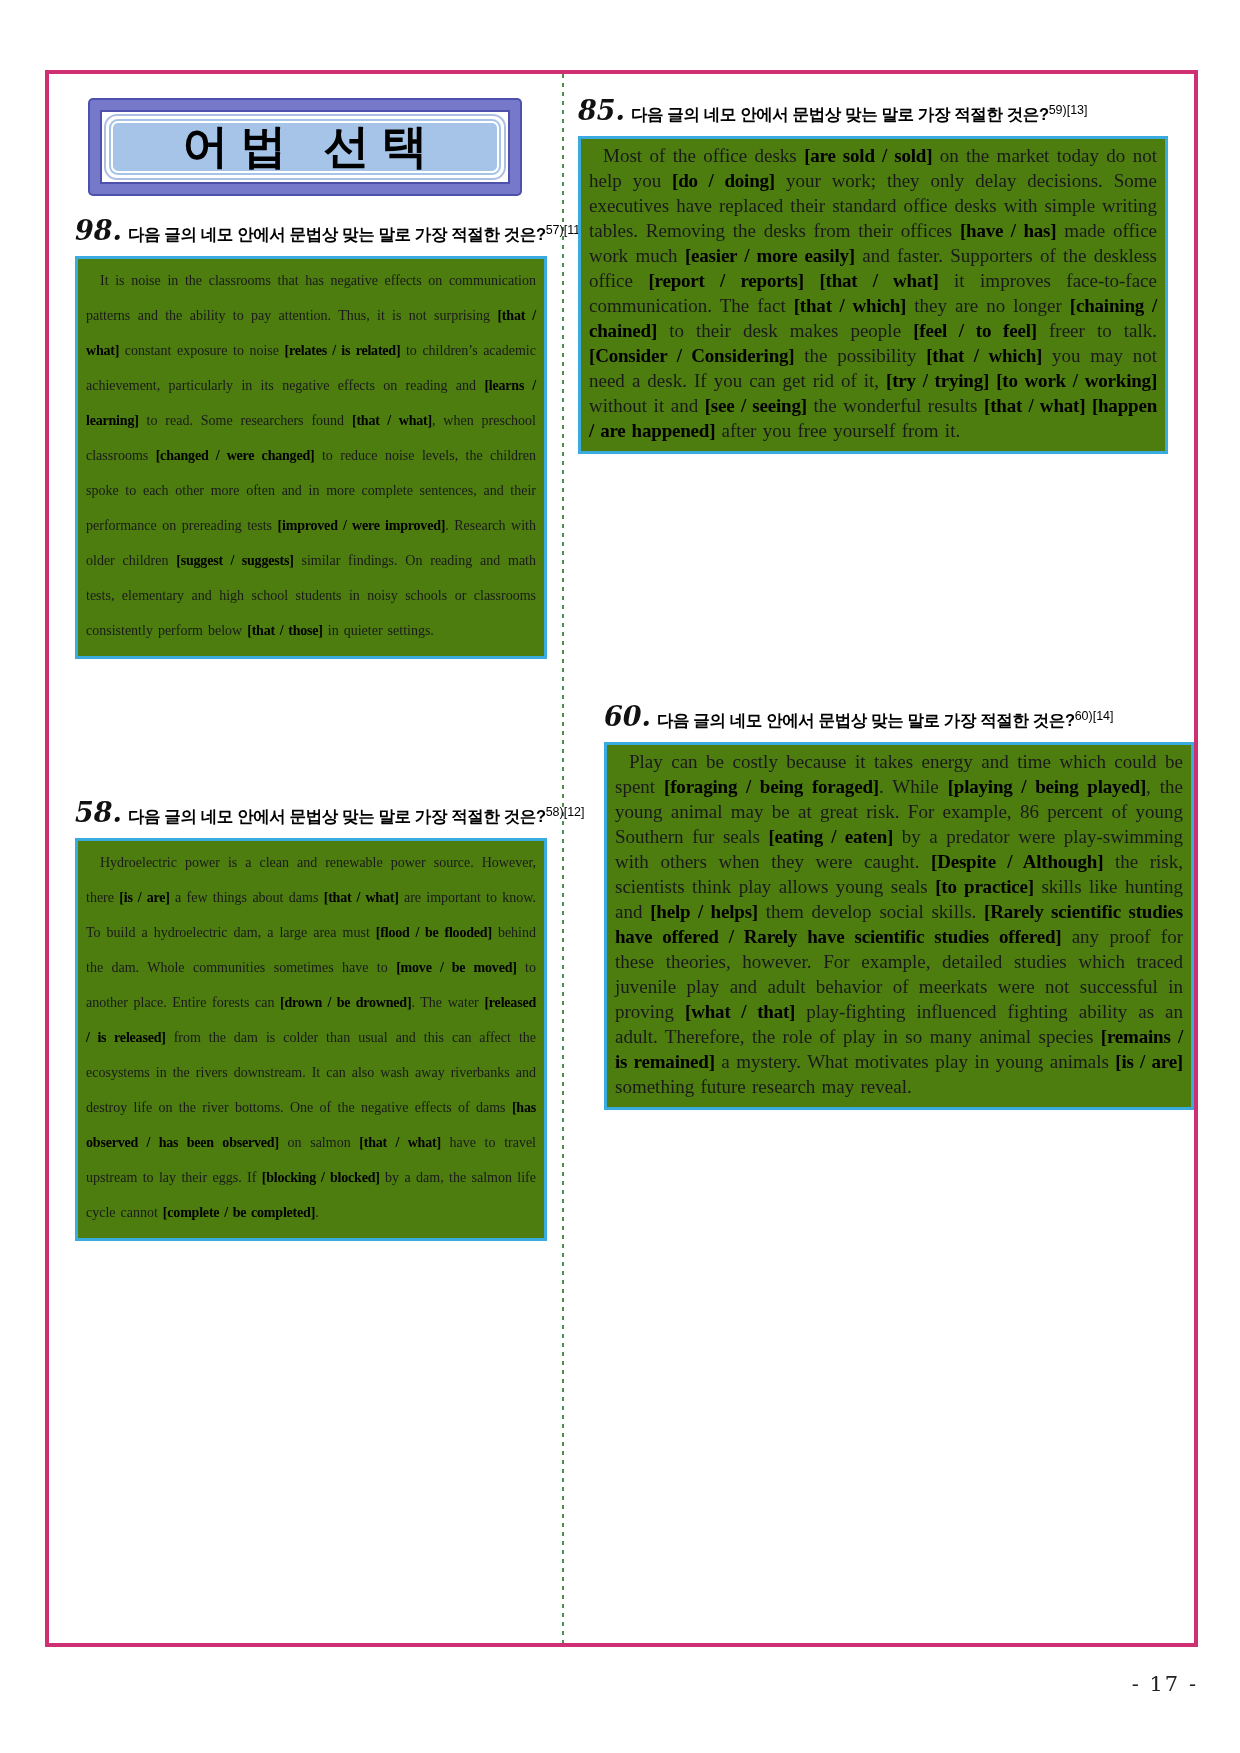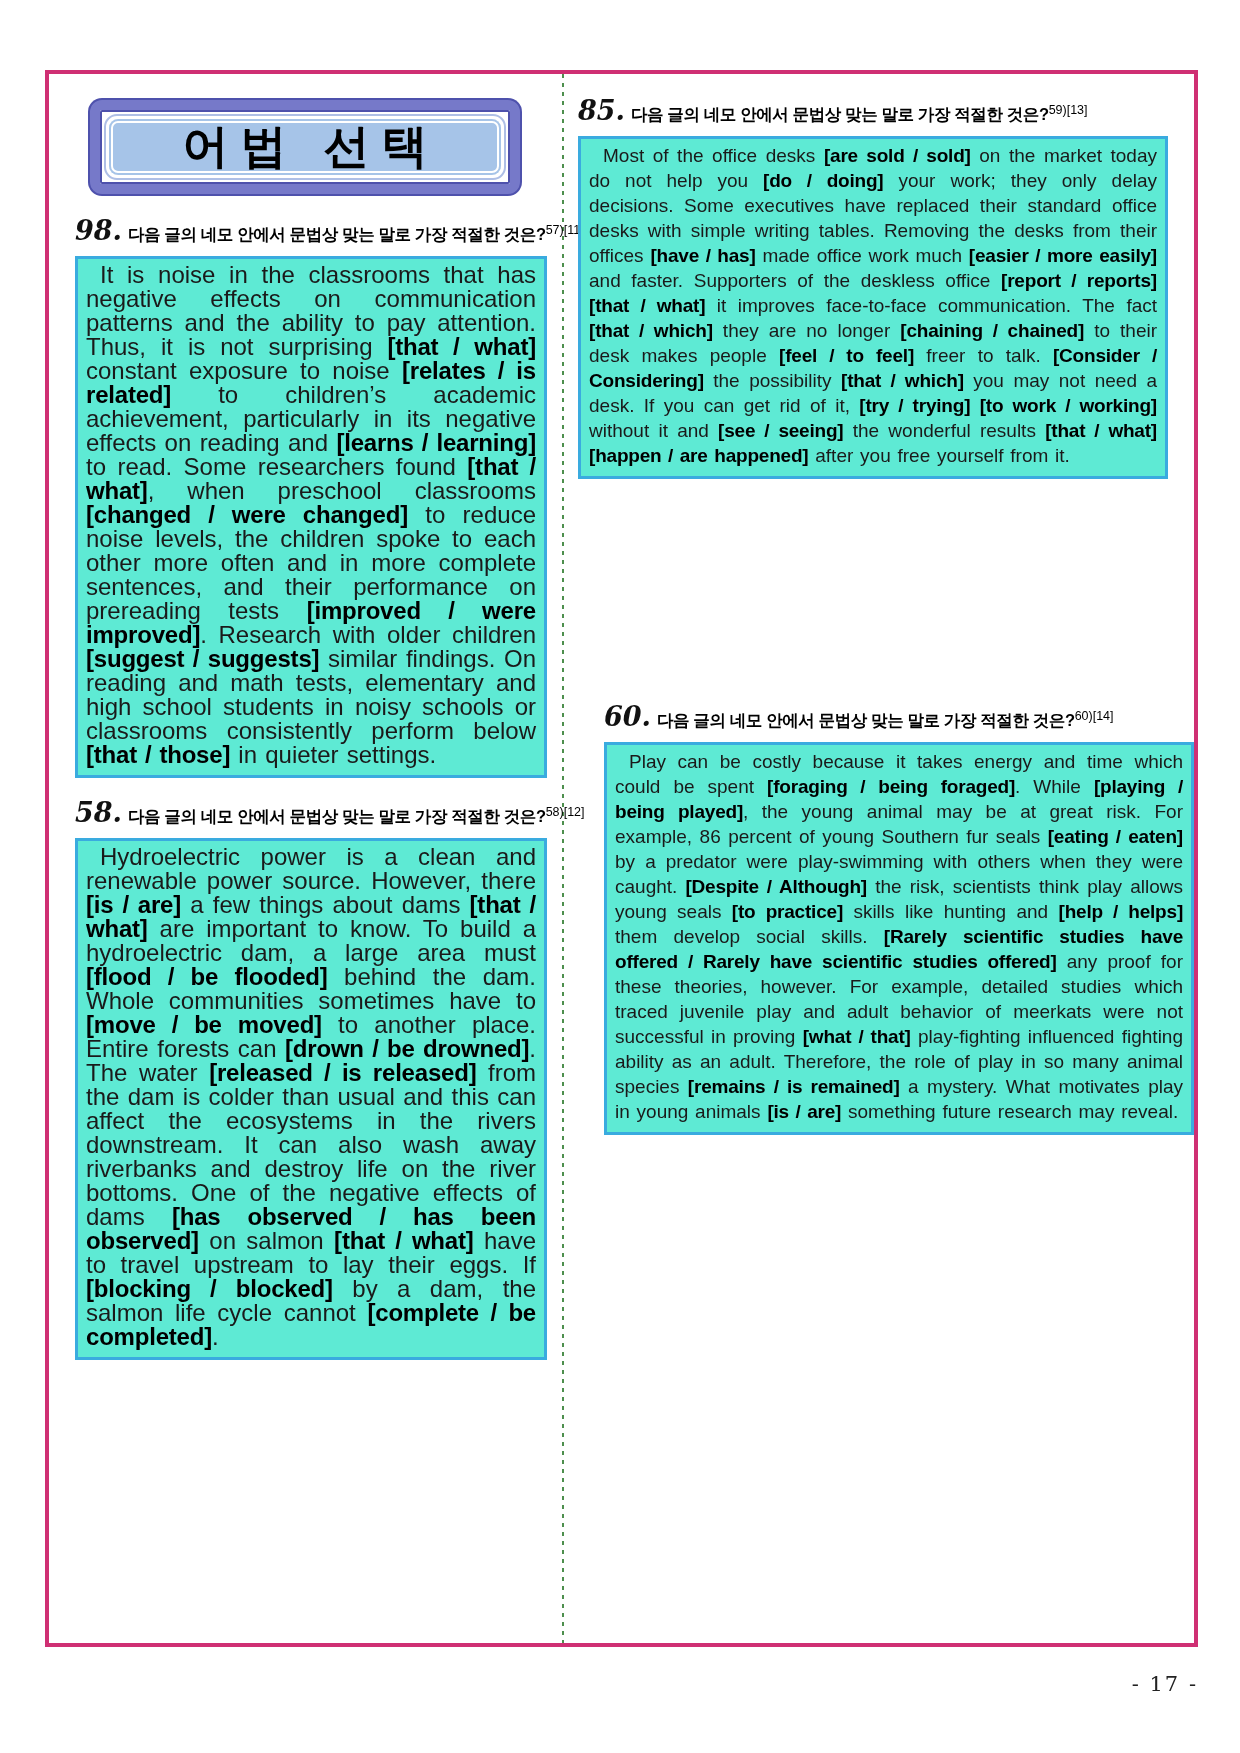--- a/index.html
+++ b/index.html
@@ -22,21 +22,21 @@
   
   .divider{
     position:absolute;left:562px;top:74px;
     width:2px;height:1569px;
     background-image:repeating-linear-gradient(to bottom,#4d8f4d 0 4px,transparent 4px 9px);
   }
   
   .badge{position:absolute;left:90px;top:100px;width:430px;height:94px;}
   .badge-tube{
     box-sizing:border-box;width:100%;height:100%;
-    border-radius:12px;
+    border-radius:3px;
     border:10px solid #7679c9;
     box-shadow:0 0 0 2px #4e51ac, inset 0 0 0 2px #4e51ac;
     background:#ffffff;
     padding:4px;
   }
   .badge-thin{
     box-sizing:border-box;height:100%;
     border:2px solid #aebfe6;border-radius:13px;padding:3px;
   }
   .badge-fill{
@@ -74,27 +74,28 @@
     margin-top:36px;
   }
   .q-sup{
     font-size:12.5px;font-weight:normal;
     position:relative;top:-6px;
     letter-spacing:0;
   }
   .q-box{
     box-sizing:border-box;width:100%;
     border:3px solid #3aabdf;
-    background:#5eead4;
+    background:#4d7c0f;
+    font-family:Liberation Serif, serif;
   }
   .q-text{
     margin:0;padding:4px 8px 8px 8px;
     text-indent:14px;
     text-align:justify;
-    font-size:24px;line-height:24px;
+    font-size:14px;line-height:35px;
     color:#1a1a1a;
     word-spacing:1.5px;
   }
   .q59 .q-text,.q60 .q-text{font-size:19px;line-height:25px;}
   .q-text b{color:#000;letter-spacing:-0.2px;}
   
   .pageno{
     position:absolute;left:45px;top:1672px;width:1153px;
     text-align:right;
     font-family:"DejaVu Serif", serif;

